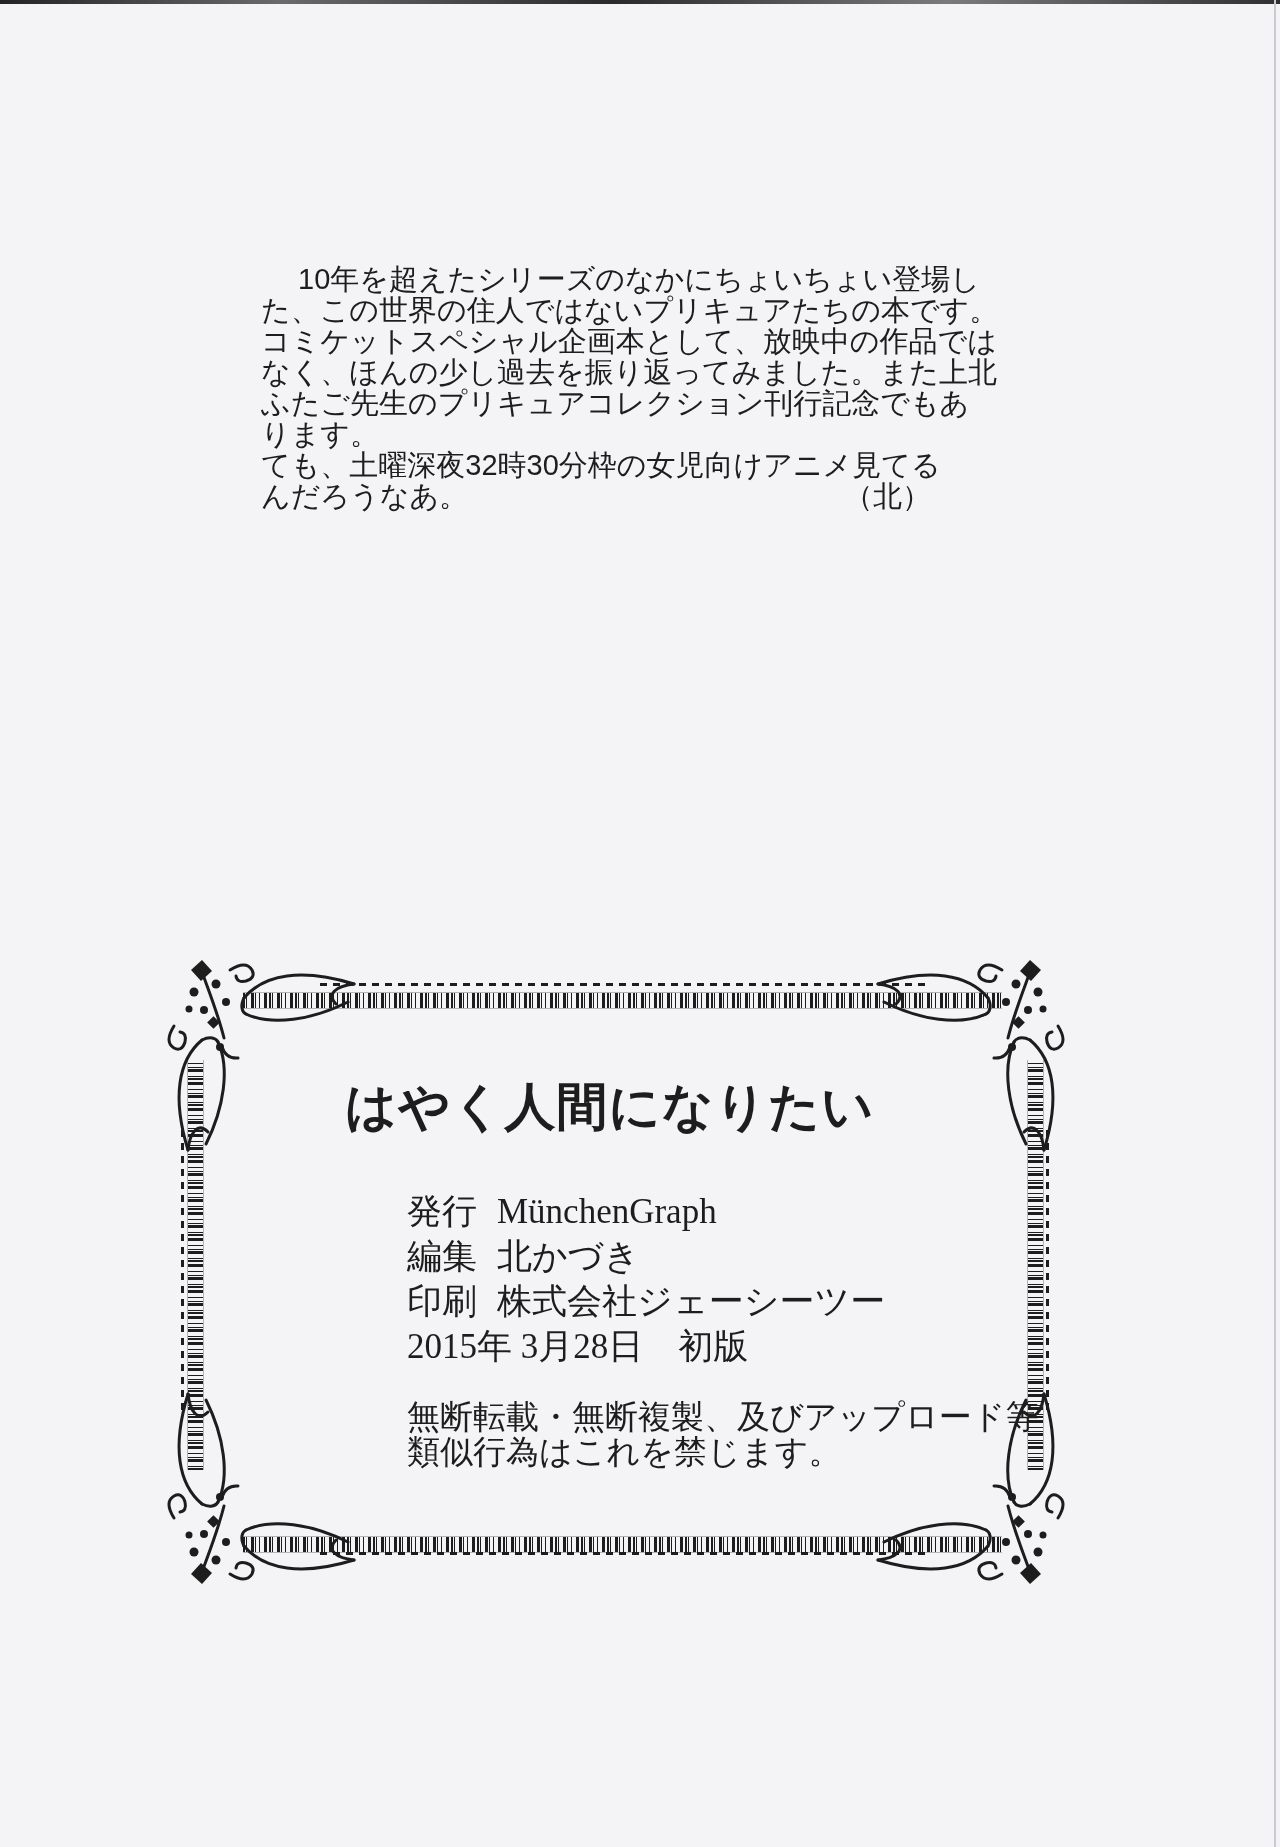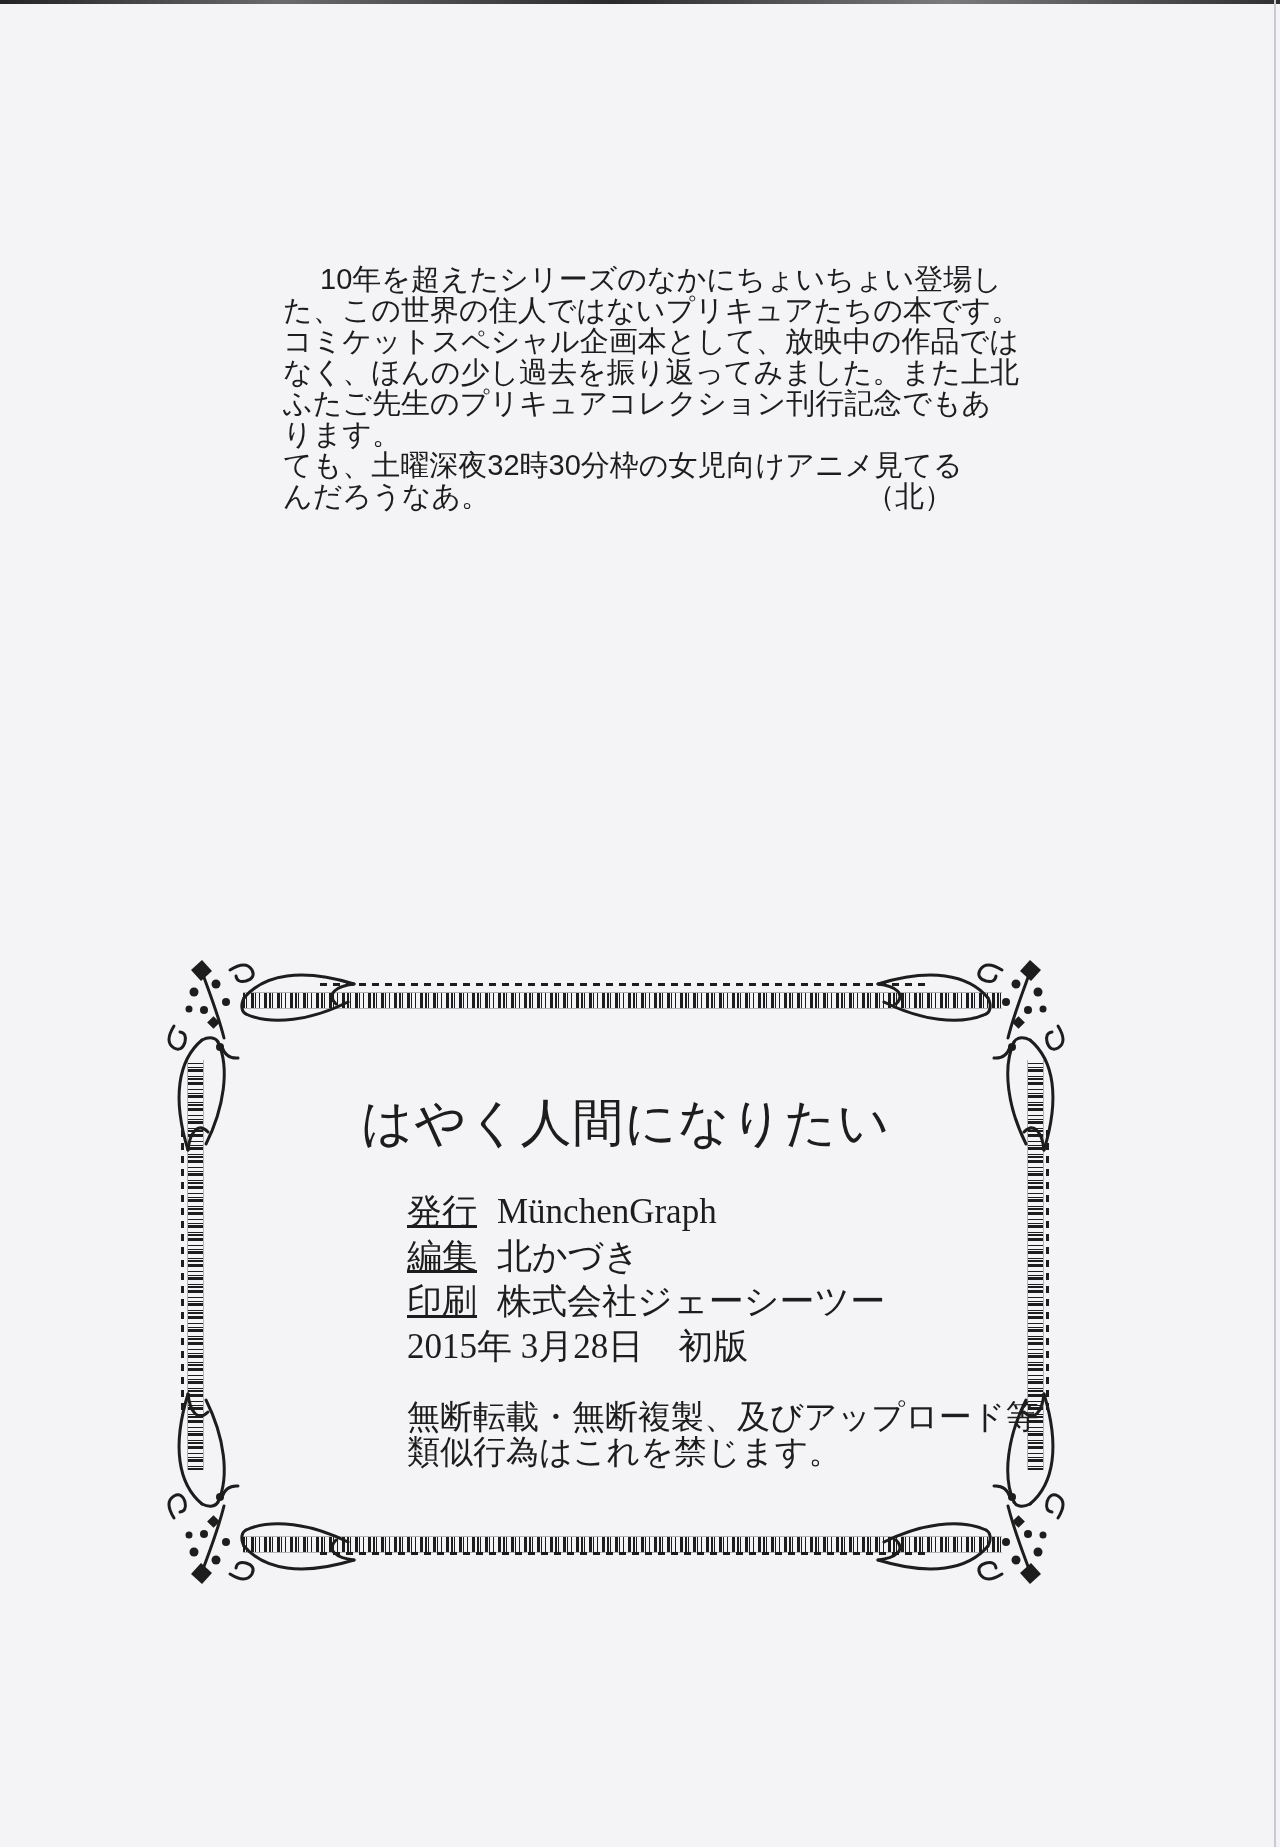--- a/index.html
+++ b/index.html
@@ -16,21 +16,21 @@
     position:absolute;left:0;top:0;width:1280px;height:4px;
     background:linear-gradient(90deg,#232323,#6a6a6a 22%,#2a2a2a 48%,#7a7a7a 74%,#303030);
   }
   .scan-edge-right{
     position:absolute;left:1274px;top:0;width:2px;height:1847px;
     background:#c9cacf;
   }
 
   
   .afterword{
-    position:absolute;left:283px;top:264px;width:712px;
+    position:absolute;left:261px;top:264px;width:712px;
     font-size:29px;line-height:31px;
     letter-spacing:0px;
     color:#1d1d1d;
   }
   .afterword .line{white-space:nowrap;}
   .afterword .indent{text-indent:37px;}
   .afterword .sig-line{display:flex;justify-content:space-between;gap:36px;}
   .afterword .signature{margin-right:42px;}
 
   
@@ -75,30 +75,30 @@
   .orn{position:absolute;width:200px;height:200px;}
   .orn-tl{left:-22px;top:-28px;}
   .orn-tr{left:698px;top:-28px;transform:scaleX(-1);}
   .orn-bl{left:-22px;top:412px;transform:scaleY(-1);}
   .orn-br{left:698px;top:412px;transform:scale(-1,-1);}
 
   
   .book-title{
     position:absolute;left:167px;top:98px;
     font-family:"Liberation Sans", sans-serif;
-    font-size:51px;line-height:1.15;font-weight:400;
-    letter-spacing:1px;white-space:nowrap;margin:16px;
+    font-size:51px;line-height:1.15;font-weight:700;
+    letter-spacing:1px;white-space:nowrap;margin:0;
   }
   .colophon{
     position:absolute;left:229px;top:209px;
     font-family:"Liberation Serif", serif;
     font-size:35px;line-height:45px;white-space:nowrap;
   }
   .colophon .row{display:flex;}
-  .colophon .label{display:inline-block;min-width:70px;text-decoration:underline;}
+  .colophon .label{display:inline-block;min-width:70px;}
   .colophon .value{margin-left:20px;}
   .notice{
     position:absolute;left:229px;top:420px;
     font-family:"Liberation Serif", serif;
     font-size:33px;line-height:35px;white-space:nowrap;
   }
 </style>
 </head>
 <body>
 

